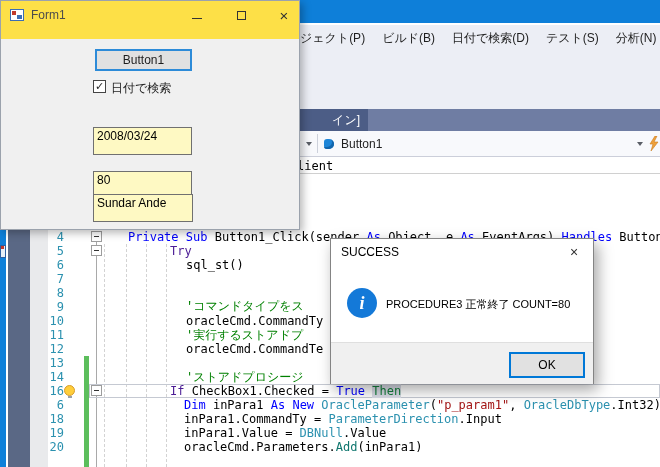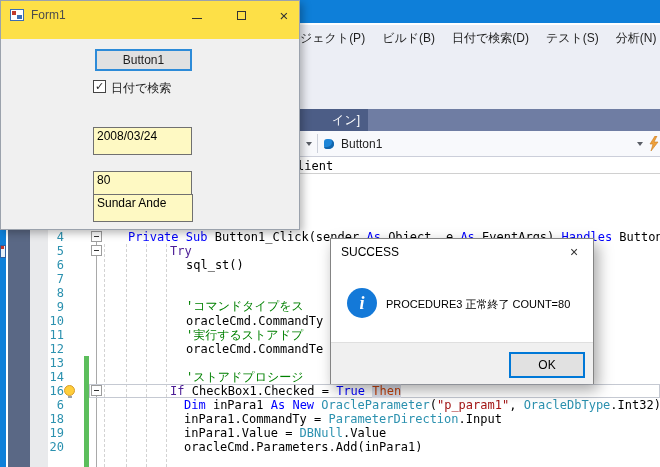--- a/index.html
+++ b/index.html
@@ -56,22 +56,22 @@
   .mini-winicon:after{content:'';position:absolute;left:0;top:0;width:3px;height:3px;background:#C03A2B;}
   .import-line{position:absolute;left:102px;top:2px;font-family:"DejaVu Sans Mono",monospace;
                font-size:12px;line-height:14px;white-space:pre;}
   .code-divider{position:absolute;left:48px;right:0;top:16px;height:1px;background:#D0D0D0;}
   .code-lines{position:absolute;left:0;top:73px;right:0;}
   .code-row{position:relative;height:14px;font-family:"DejaVu Sans Mono",monospace;
             font-size:12px;line-height:14px;}
   .lnum{position:absolute;left:34px;width:30px;text-align:right;color:#2B91AF;}
   .ctext{position:absolute;left:102px;white-space:pre;}
   .seg.k{color:#0000FF;} .seg.c{color:#4c1d95;} .seg.t{color:#2B91AF;} .seg.s{color:#A31515;}
-  .seg.g{color:#008000;} .seg.p{color:#000;} .seg.m{color:#000000;}
-  .seg.chl{color:#c2410c;background:#D9DCE6;}
+  .seg.g{color:#008000;} .seg.p{color:#000;} .seg.m{color:#0f766e;}
+  .seg.chl{color:#15803d;background:#D9DCE6;}
   .guide{position:absolute;top:87px;height:223px;width:0;border-left:1px dashed #D3D3D3;}
   .fold-vline{position:absolute;left:96px;top:85px;width:1px;height:225px;background:#A9A9A9;}
   .change-bar{position:absolute;left:84px;top:199px;width:5px;height:111px;background:#5CBE5C;}
   .fbox{position:absolute;left:91px;top:1px;width:11px;height:11px;background:#fff;
         border:1px solid #9D9D9D;box-sizing:border-box;}
   .fbox:after{content:'';position:absolute;left:2px;top:4px;width:5px;height:1px;background:#333;}
   .bulb{position:absolute;left:64px;top:1px;width:11px;height:11px;border-radius:50%;
         background:#FFCE3A;border:1px solid #D89C2B;box-sizing:border-box;}
   .bulb:after{content:'';position:absolute;left:3px;top:10px;width:4px;height:2px;background:#9AA0A6;}
   .curline{position:absolute;left:89px;right:0;top:0;height:14px;border:1px solid #C5C9D2;box-sizing:border-box;}

